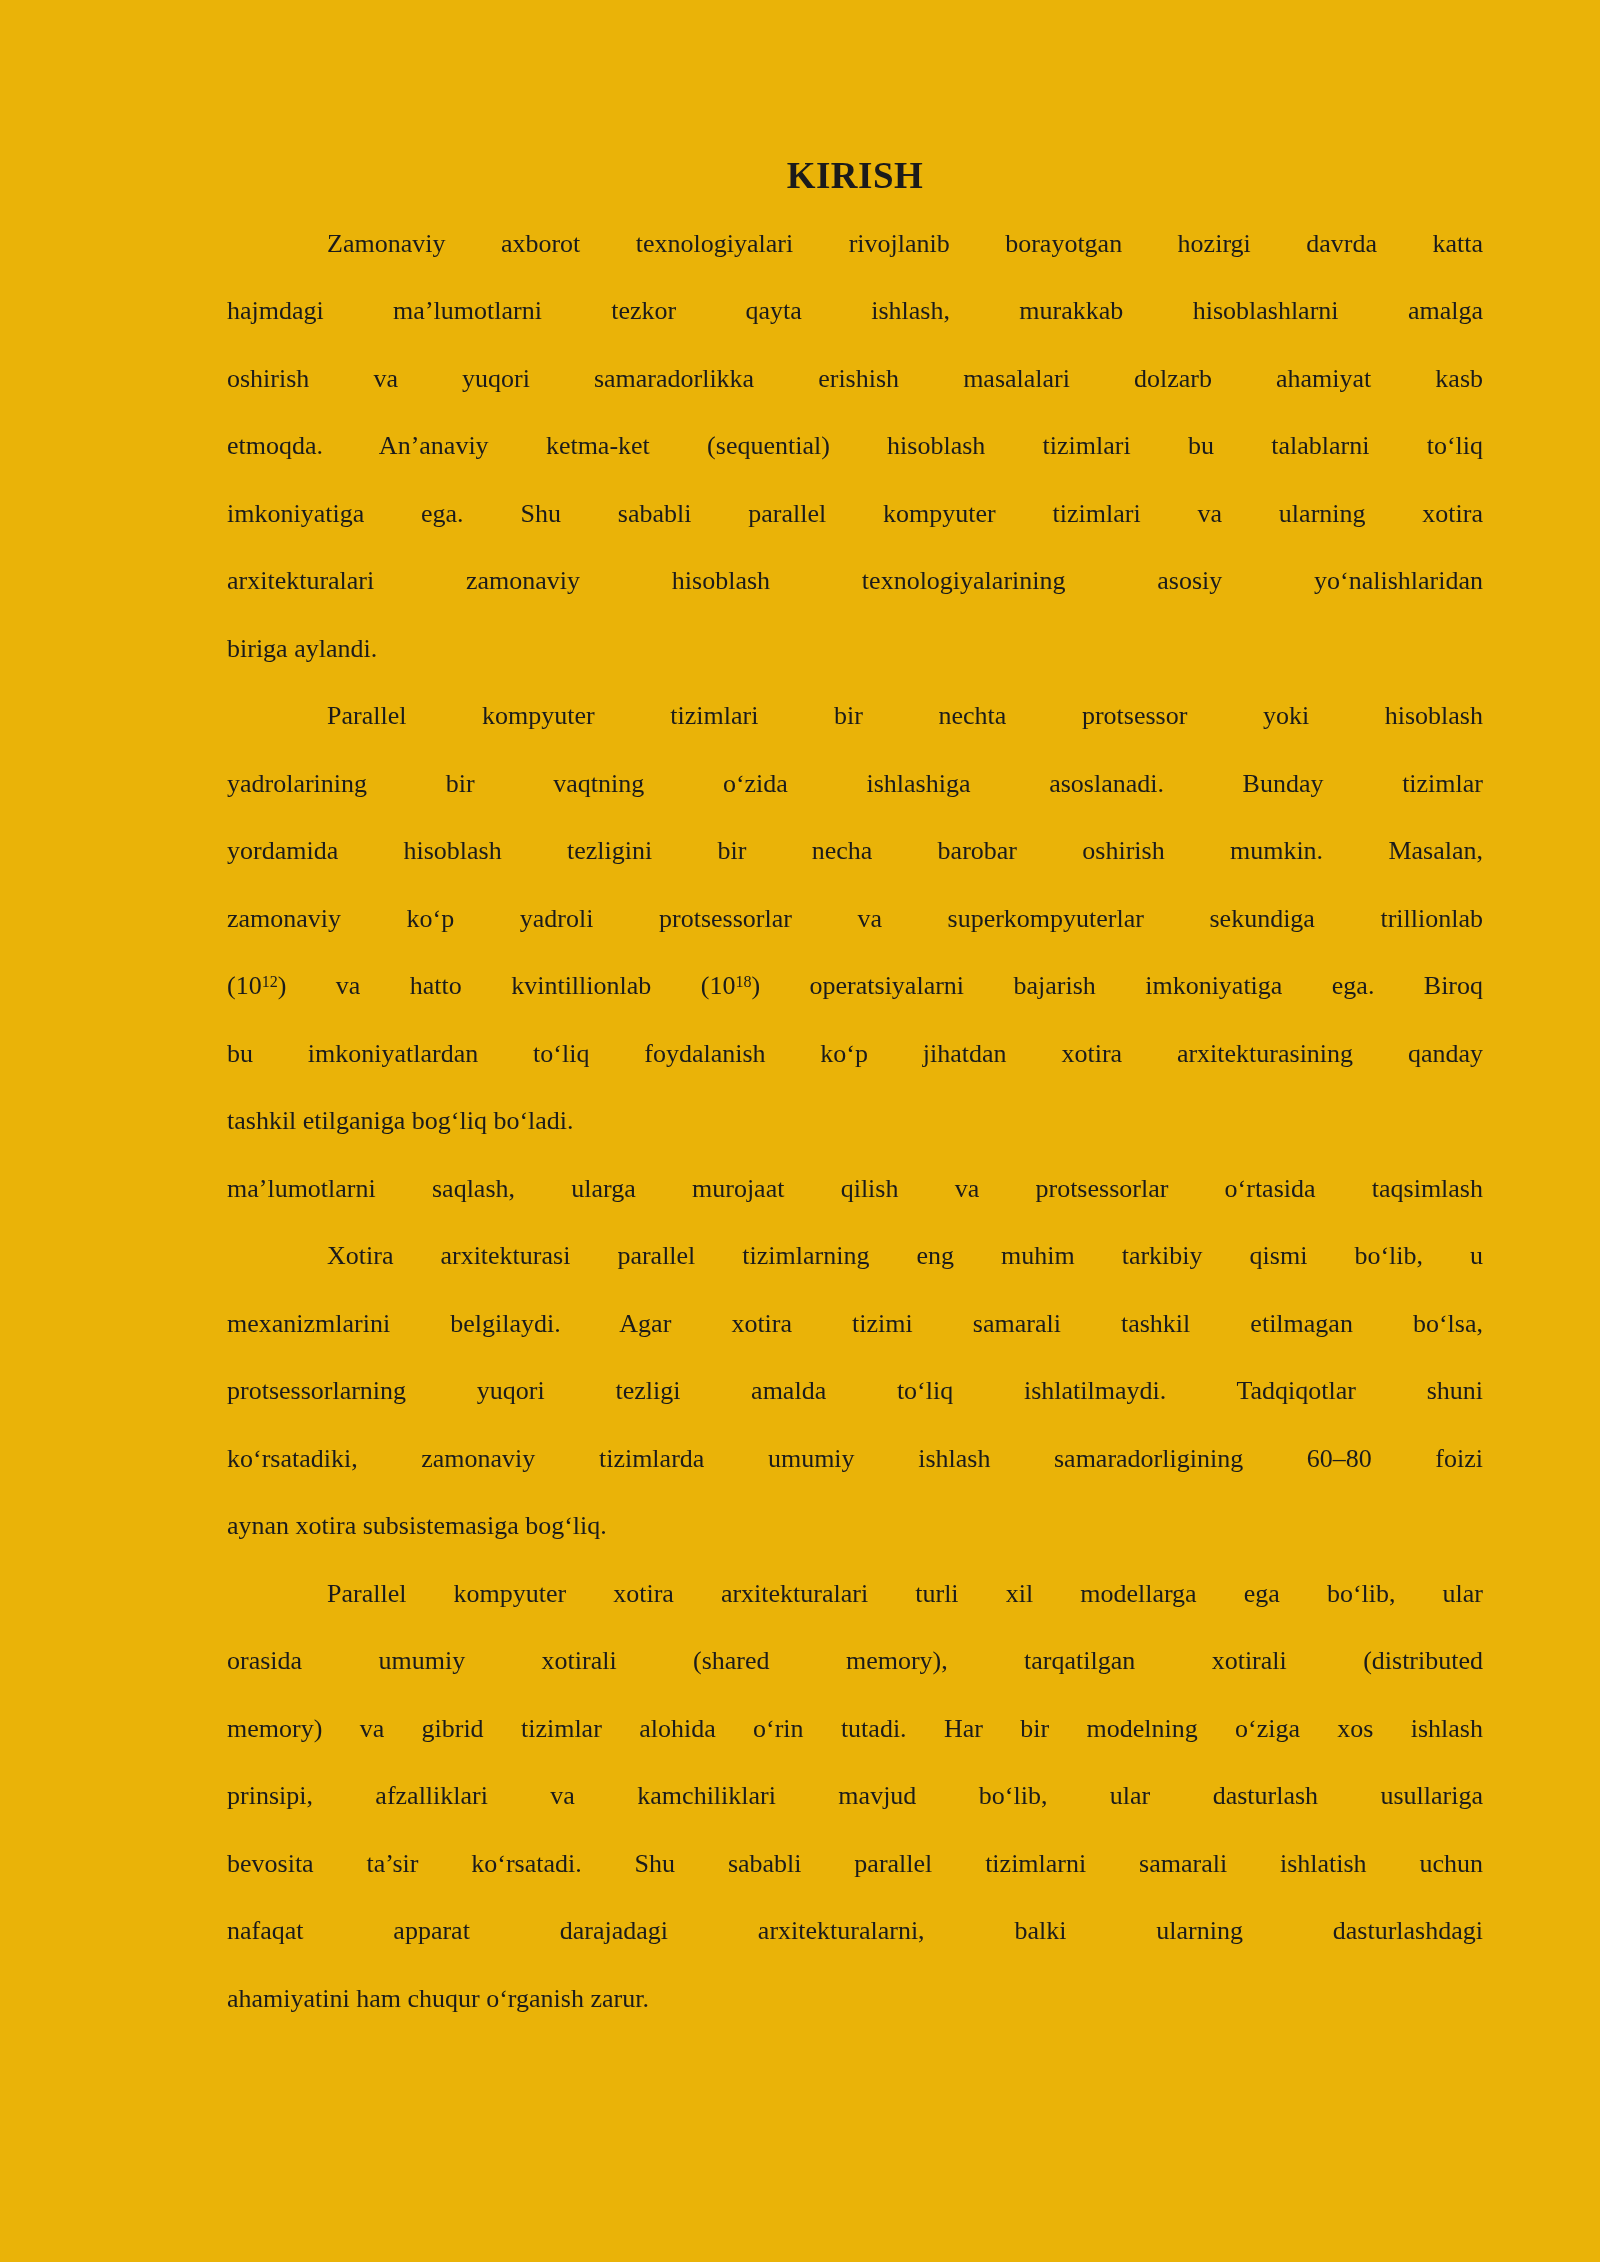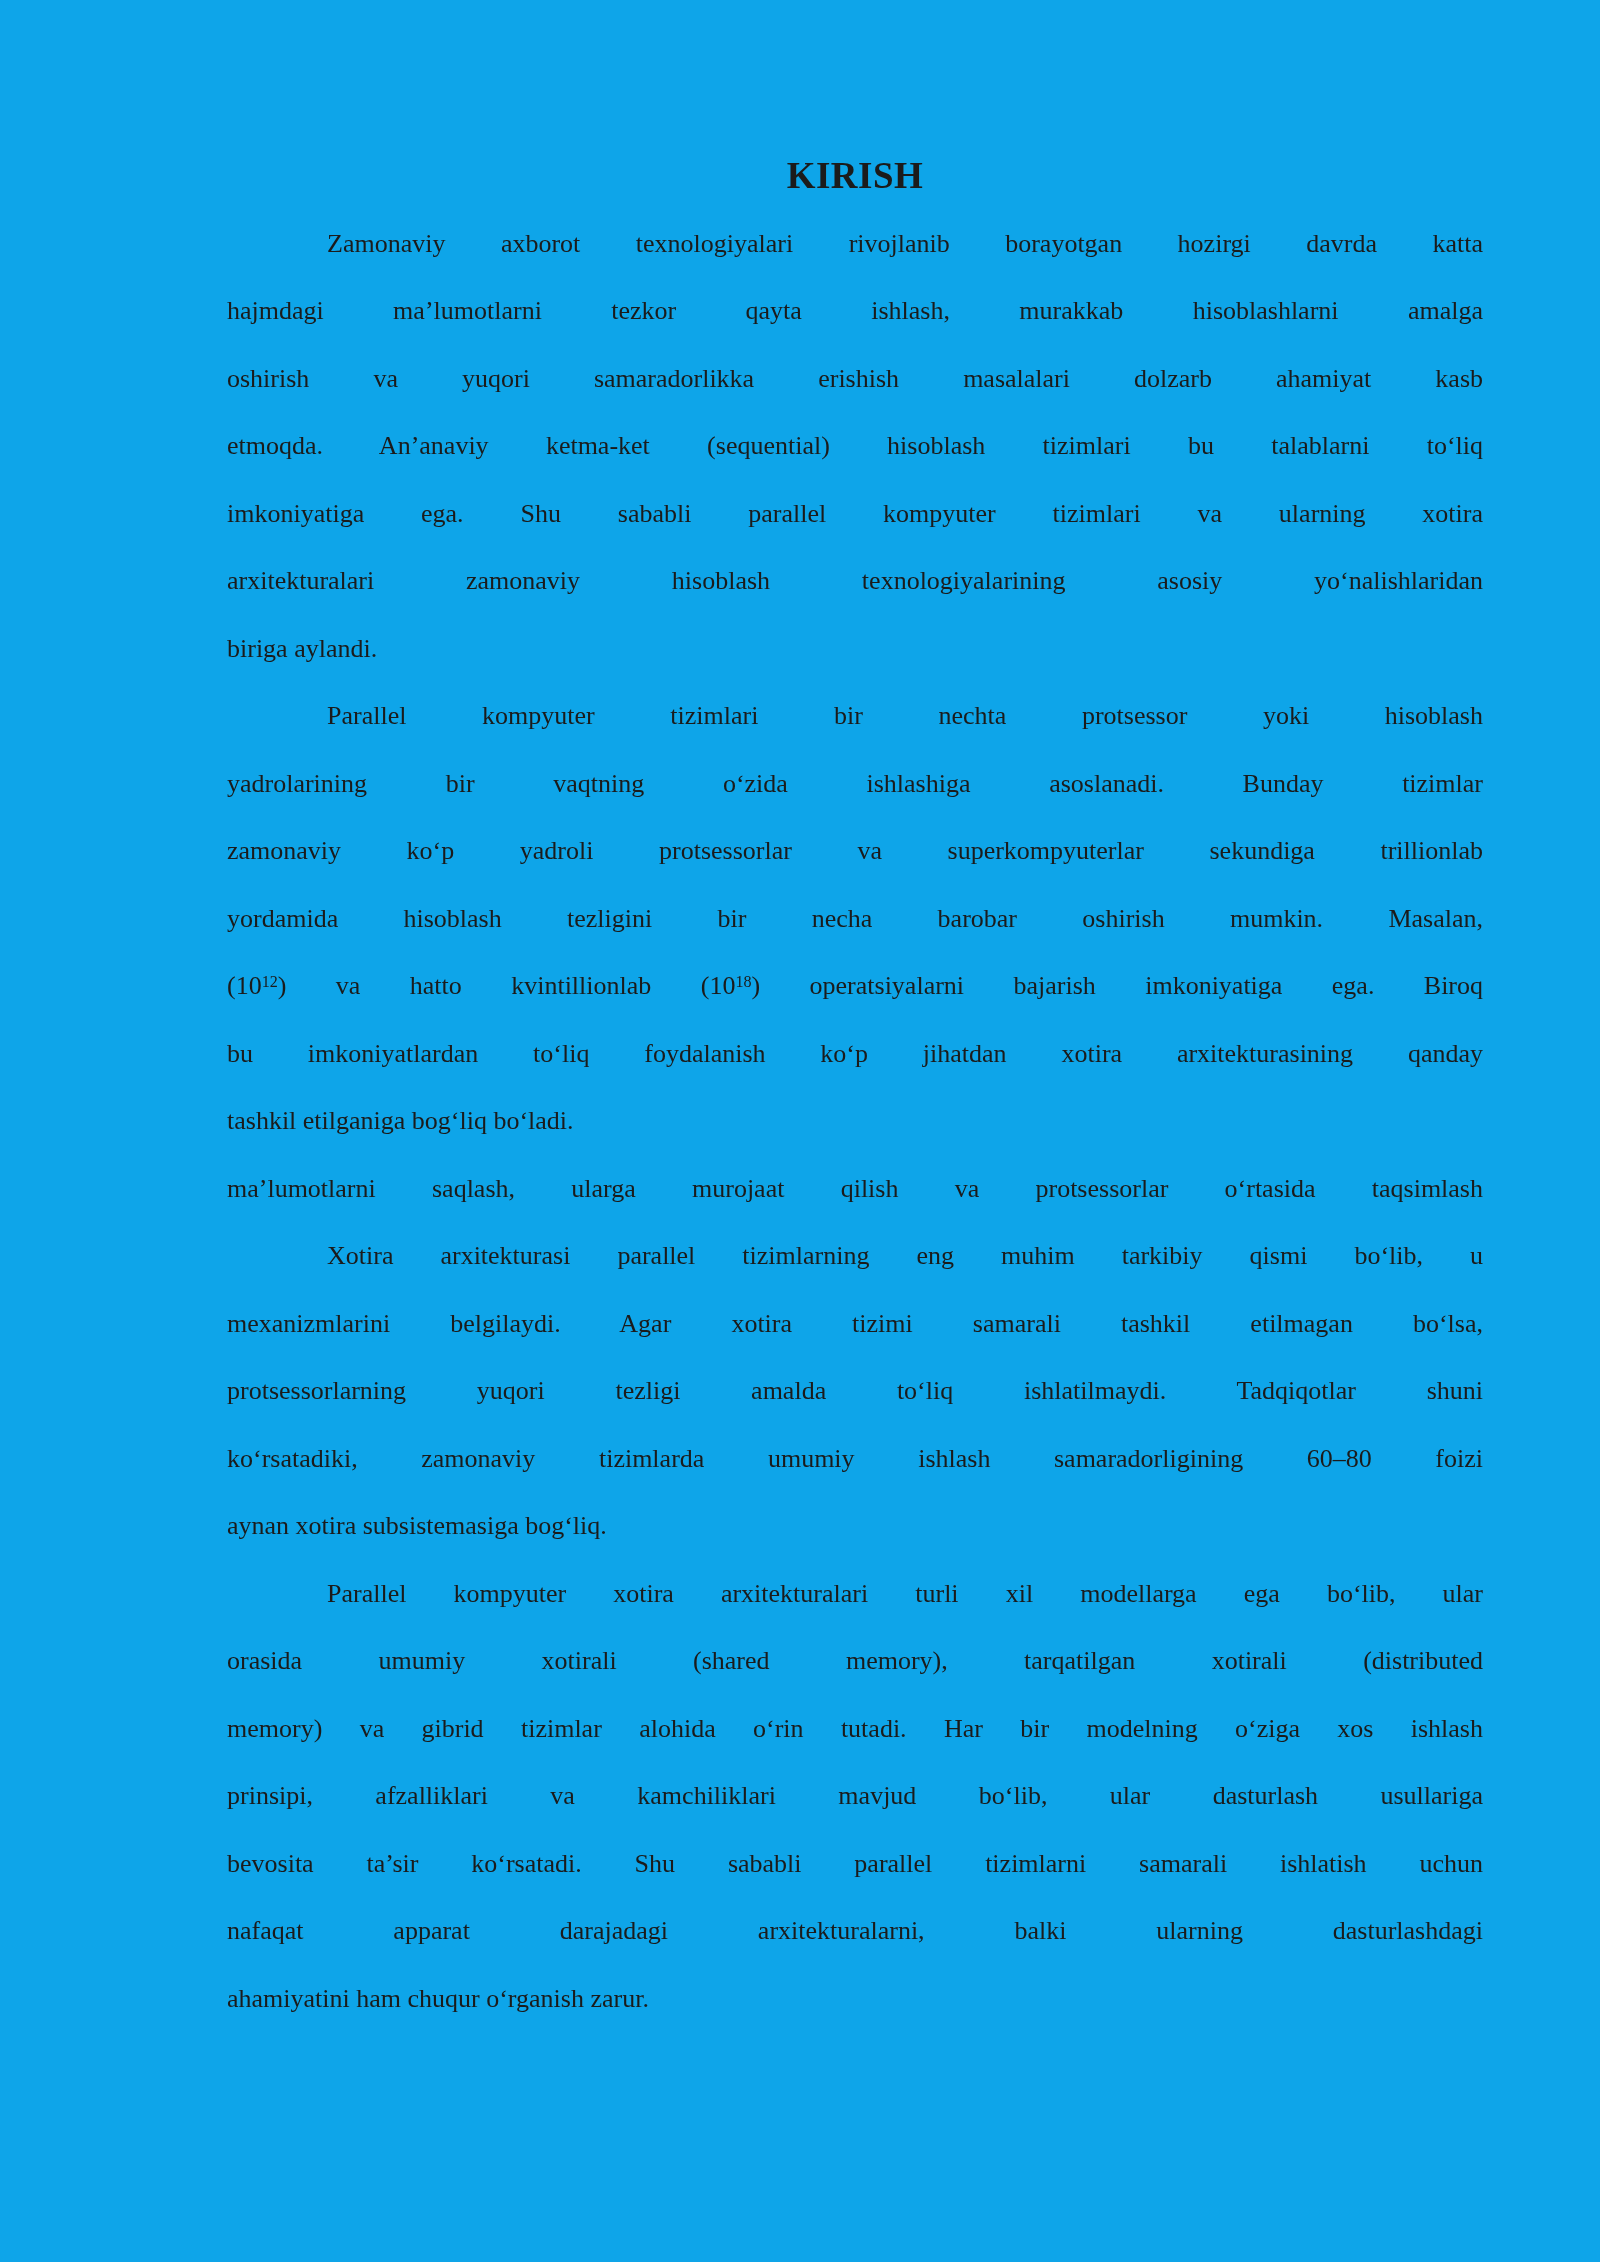--- a/index.html
+++ b/index.html
@@ -4,21 +4,21 @@
 <style>
   html, body {
     margin: 0;
     padding: 0;
     background: #ffffff;
   }
   .page {
     position: relative;
     width: 1600px;
     height: 2262px;
-    background: #0ea5e9;
+    background: #eab308;
     overflow: hidden;
     font-family: "Liberation Serif", "DejaVu Serif", serif;
     color: #1b1b1b;
   }
   .content {
     position: absolute;
     left: 227px;
     top: 142px;
     width: 1256px;
   }
@@ -67,22 +67,22 @@
           <div class="line">hajmdagi ma’lumotlarni tezkor qayta ishlash, murakkab hisoblashlarni amalga</div>
           <div class="line">oshirish va yuqori samaradorlikka erishish masalalari dolzarb ahamiyat kasb</div>
           <div class="line">etmoqda. An’anaviy ketma-ket (sequential) hisoblash tizimlari bu talablarni to‘liq</div>
           <div class="line">imkoniyatiga ega. Shu sababli parallel kompyuter tizimlari va ularning xotira</div>
           <div class="line">arxitekturalari zamonaviy hisoblash texnologiyalarining asosiy yo‘nalishlaridan</div>
           <div class="line last">biriga aylandi.</div>
         </div>
         <div class="para">
           <div class="line first">Parallel kompyuter tizimlari bir nechta protsessor yoki hisoblash</div>
           <div class="line">yadrolarining bir vaqtning o‘zida ishlashiga asoslanadi. Bunday tizimlar</div>
+          <div class="line">yordamida hisoblash tezligini bir necha barobar oshirish mumkin. Masalan,</div>
           <div class="line">zamonaviy ko‘p yadroli protsessorlar va superkompyuterlar sekundiga trillionlab</div>
-          <div class="line">yordamida hisoblash tezligini bir necha barobar oshirish mumkin. Masalan,</div>
           <div class="line">(10<sup>12</sup>) va hatto kvintillionlab (10<sup>18</sup>) operatsiyalarni bajarish imkoniyatiga ega. Biroq</div>
           <div class="line">bu imkoniyatlardan to‘liq foydalanish ko‘p jihatdan xotira arxitekturasining qanday</div>
           <div class="line last">tashkil etilganiga bog‘liq bo‘ladi.</div>
         </div>
         <div class="para">
           <div class="line">ma’lumotlarni saqlash, ularga murojaat qilish va protsessorlar o‘rtasida taqsimlash</div>
           <div class="line first">Xotira arxitekturasi parallel tizimlarning eng muhim tarkibiy qismi bo‘lib, u</div>
           <div class="line">mexanizmlarini belgilaydi. Agar xotira tizimi samarali tashkil etilmagan bo‘lsa,</div>
           <div class="line">protsessorlarning yuqori tezligi amalda to‘liq ishlatilmaydi. Tadqiqotlar shuni</div>
           <div class="line">ko‘rsatadiki, zamonaviy tizimlarda umumiy ishlash samaradorligining 60–80 foizi</div>

